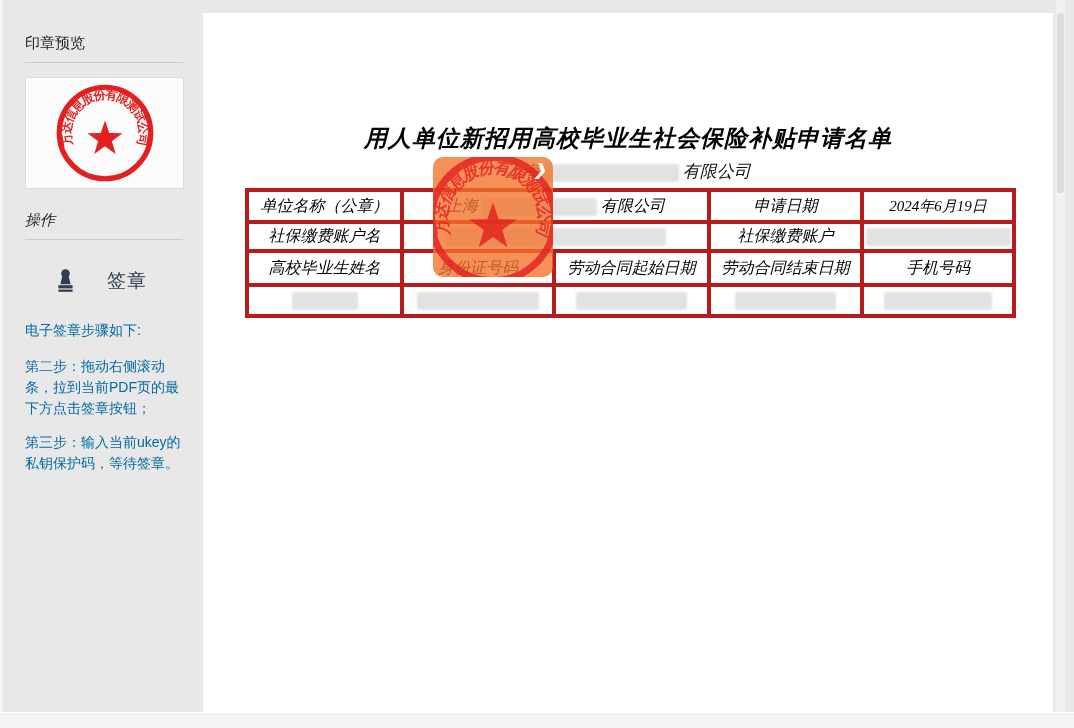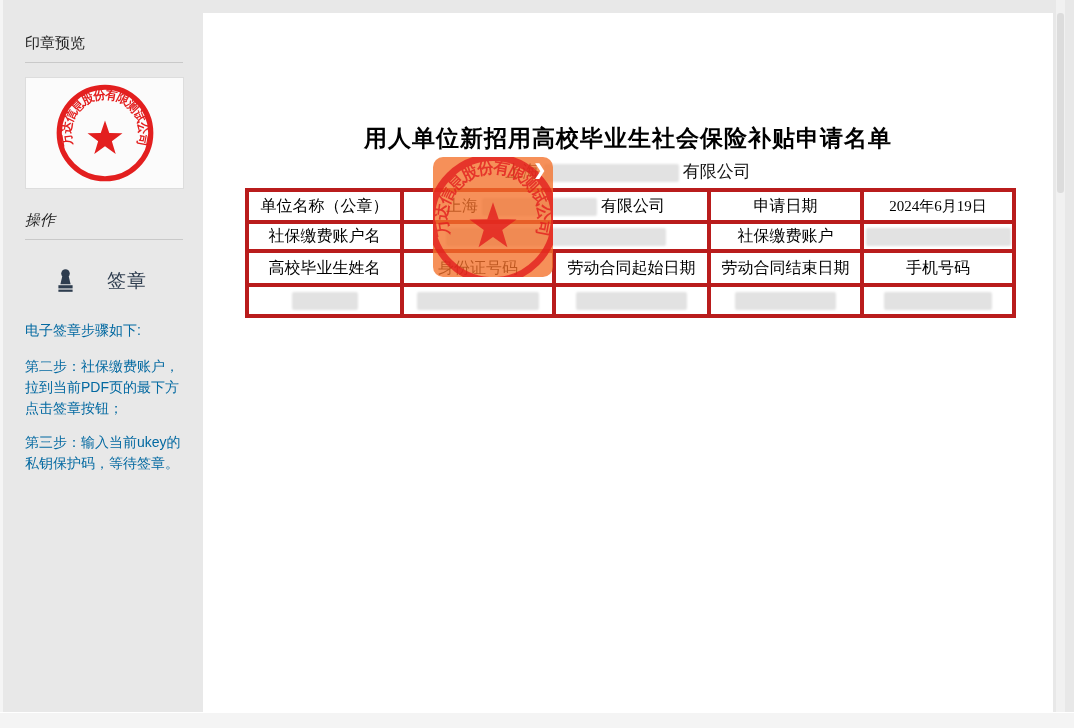--- a/index.html
+++ b/index.html
@@ -24,21 +24,21 @@
   }
   .stamp-icon { width:19px; height:24px; display:block; }
   .sign-label { font-size:19px; color:#2e3d4f; letter-spacing:1px;margin-left:17px; }
   .steps { margin-top:26px; width:165px; color:#0369a1; font-size:14px; line-height:21px; }
   .steps p { margin-bottom:13px; word-break:normal; }
   .steps p.intro { margin-bottom:15px; }
 
   
   .viewer { position:absolute; left:203px; top:0; width:862px; height:712px; background:#e8e8e8; }
   .page {
-    position:absolute; left:0; top:13px; width:850px; height:699px; background:#fff;
+    position:absolute; left:0; top:13px; width:850px; height:699px; background:#fff;font-style:italic;
   }
   .doc-title {
     position:absolute; top:110px; left:0; width:100%; text-align:center;
     font-size:23px; font-weight:bold; color:#000; letter-spacing:1px;
     font-family:"Liberation Sans", sans-serif;
   }
   .company-line {
     position:absolute; top:147px; left:0; width:100%; text-align:center;
     font-size:17px; color:#111; font-family:"Liberation Serif", serif;
   }
@@ -120,21 +120,21 @@
       <circle cx="9.5" cy="4.6" r="4.3" fill="#2e3d4f"></circle>
       <path d="M6.2 7.5 L12.8 7.5 L14.6 15.2 L4.4 15.2 Z" fill="#2e3d4f"></path>
       <rect x="2.4" y="16.2" width="14.2" height="3.2" fill="#2e3d4f"></rect>
       <rect x="2.4" y="20.6" width="14.2" height="2.2" fill="#2e3d4f"></rect>
     </svg>
     <span class="sign-label">签章</span>
   </div>
 
   <div class="steps">
     <p class="intro">电子签章步骤如下:</p>
-    <p>第二步：社保缴费账户，拉到当前PDF页的最下方点击签章按钮；</p>
+    <p>第二步：拖动右侧滚动条，拉到当前PDF页的最下方点击签章按钮；</p>
     <p>第三步：输入当前ukey的私钥保护码，等待签章。</p>
   </div>
 </div>
 
 <div class="viewer">
   <div class="page">
 
     <div class="doc-title">用人单位新招用高校毕业生社会保险补贴申请名单</div>
 
     <div class="company-line">

